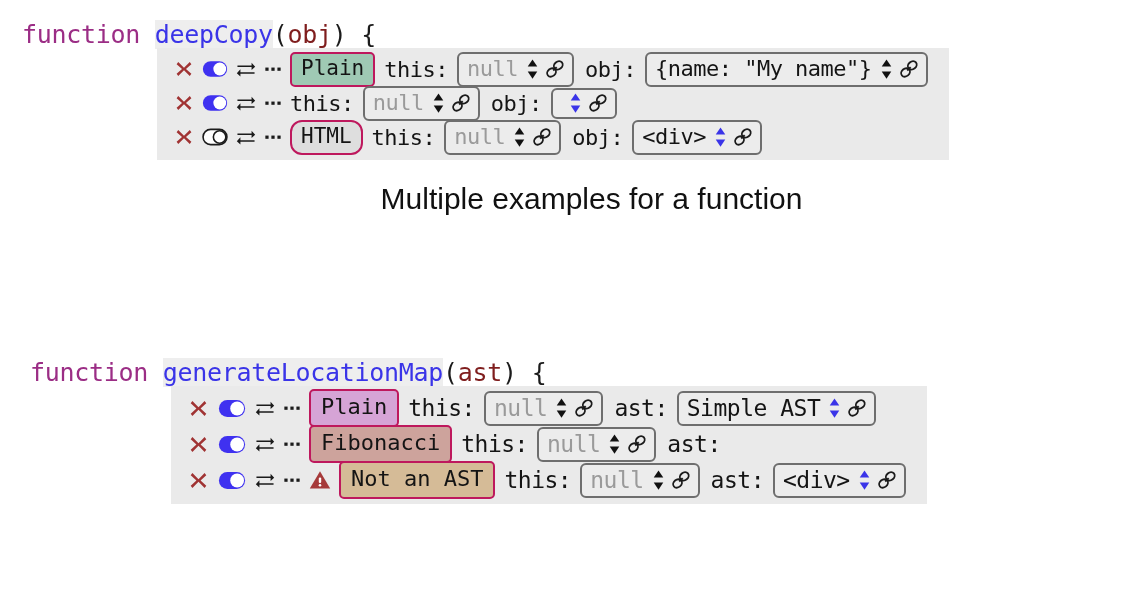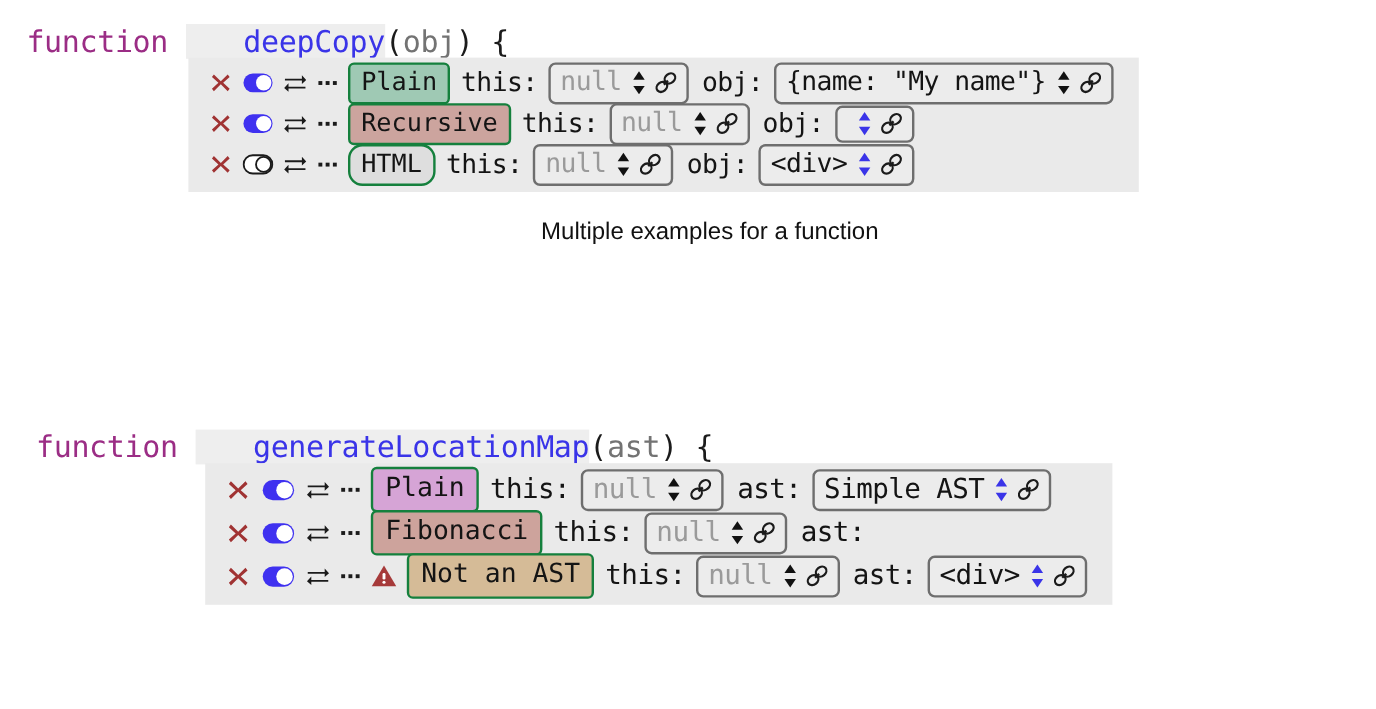--- a/index.html
+++ b/index.html
@@ -35,24 +35,23 @@
   .sig-line {
     white-space: nowrap;
     font-size: 25px;
     line-height: 34px;
     letter-spacing: -0.3px;
   }
   .kw-function { color: #9b2d85; }
   .fn-name {
     color: #3a34e8;
     background: #eeeeee;
-    padding-left: 48px;
   }
   .paren { color: #1b1b1b; }
-  .param { color: #737373; text-align: right; }
+  .param { color: #7f1d1d; text-align: right; }
   .brace { color: #1b1b1b; }
 
   
   .rows-panel {
     position: relative;
     display: inline-block;
     background: #eaeaea;
     padding: 4px 0 6px 0;
     margin-top: -4px;
   }
@@ -85,21 +84,21 @@
 
   .fig2 .ico-x      { width: 19px; height: 19px; margin-right: 10px; }
   .fig2 .ico-toggle { width: 28px; height: 19px; margin-right: 9px; }
 
   
   .chip {
     font-family: "DejaVu Sans Mono", "Liberation Mono", monospace;
     font-size: 21px;
     line-height: 1;
     color: #141414;
-    border: 2px solid #15803d;
+    border: 2px solid #be185d;
     border-radius: 5px;
     padding: 4px 9px 6px 9px;
     margin-right: 9px;
   }
   .fig2 .chip { font-size: 22px; padding: 5px 10px 7px 10px; }
 
   
   .arg-label {
     font-family: "DejaVu Sans Mono", "Liberation Mono", monospace;
     font-size: 22px;
@@ -129,21 +128,21 @@
   .fig2 .field .val { font-size: 23px; }
   .field .val.placeholder { color: #9a9a9a; }
 
   .ico-spin { width: 13px; height: 22px; margin-left: 8px; margin-right: 2px; }
   .ico-link { width: 20px; height: 20px; margin-left: 4px; }
 
   
   .caption {
     text-align: center;
     font-family: "Liberation Sans", sans-serif;
-    font-size: 20px;
+    font-size: 30px;
     color: #111111;
     padding-left: 36px;
   }
   .fig1 .caption { margin-top: 22px; padding-right: 0px; }
   .fig2 .caption { margin-top: 22px; padding-right: 0px; }
 </style>
 </head>
 <body>
 
 <div id="root">
@@ -226,21 +225,20 @@
                 <path d="M20.5 13.6 H4.8 V10.4 L0.8 14.8 L4.8 18.4 V15.3 H20.5 Z" fill="#1b1b1b"></path>
               </svg>
             </span>
             <span class="ico ico-dots">
               <svg viewBox="0 0 20 20" width="100%" height="100%">
                 <rect x="1.5" y="8.4" width="3.6" height="3.6" fill="#1b1b1b"></rect>
                 <rect x="8.2" y="8.4" width="3.6" height="3.6" fill="#1b1b1b"></rect>
                 <rect x="14.9" y="8.4" width="3.6" height="3.6" fill="#1b1b1b"></rect>
               </svg>
             </span>
-            <span class="chip" style="background: rgb(204, 164, 158);">Recursive</span>
             <span class="arg-label">this:</span>
             <span class="field">
               <span class="val placeholder">null</span>
               <span class="ico ico-spin">
                 <svg viewBox="0 0 14 24" width="100%" height="100%">
                   <path d="M7 1.5 L12.2 9.2 H1.8 Z" fill="#111111"></path>
                   <path d="M7 22.5 L12.2 14.8 H1.8 Z" fill="#111111"></path>
                 </svg>
               </span>
               <span class="ico ico-link">

